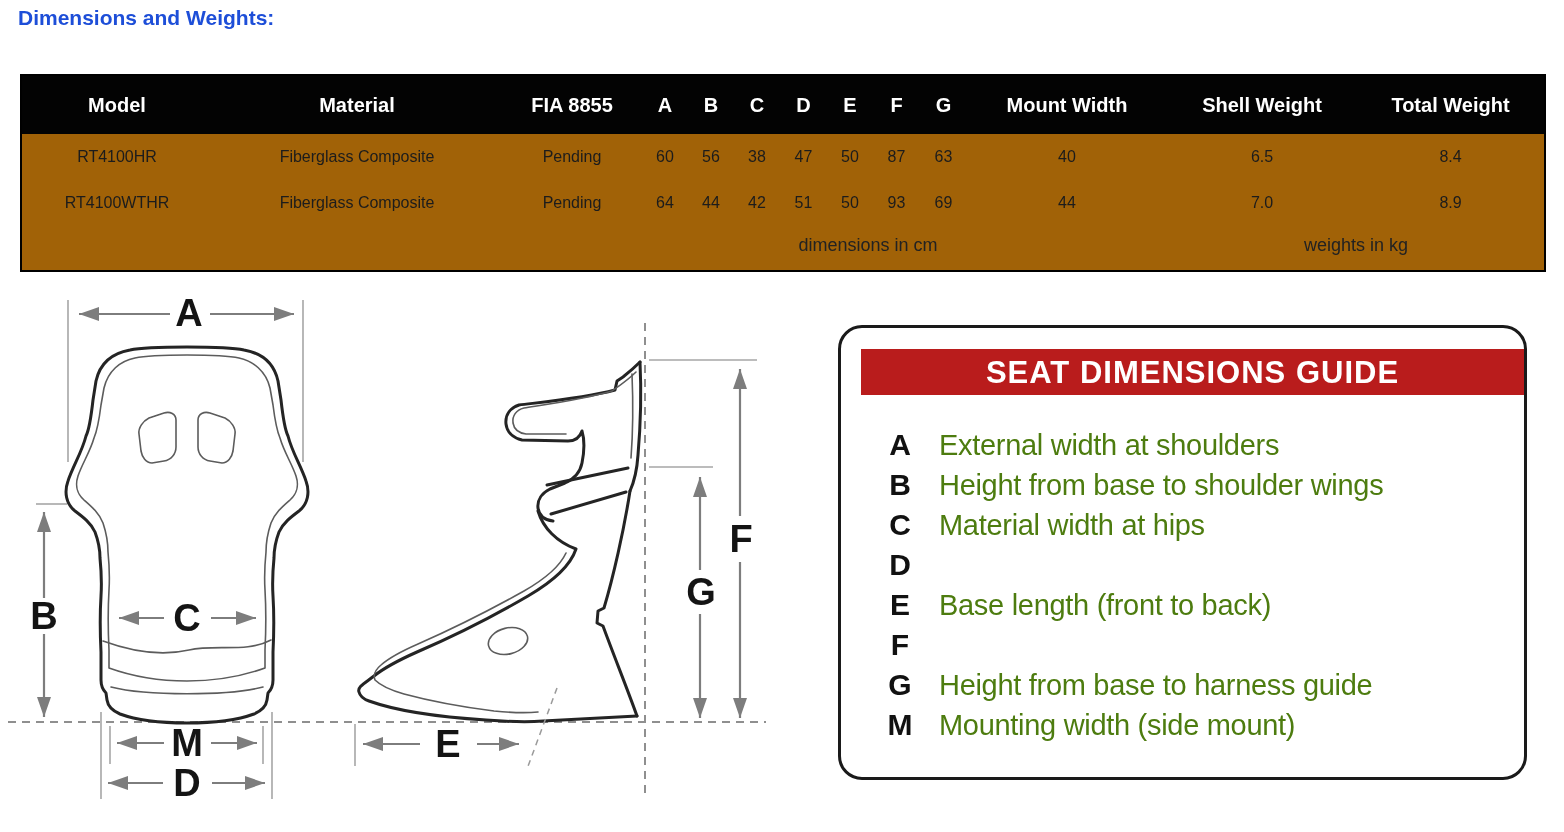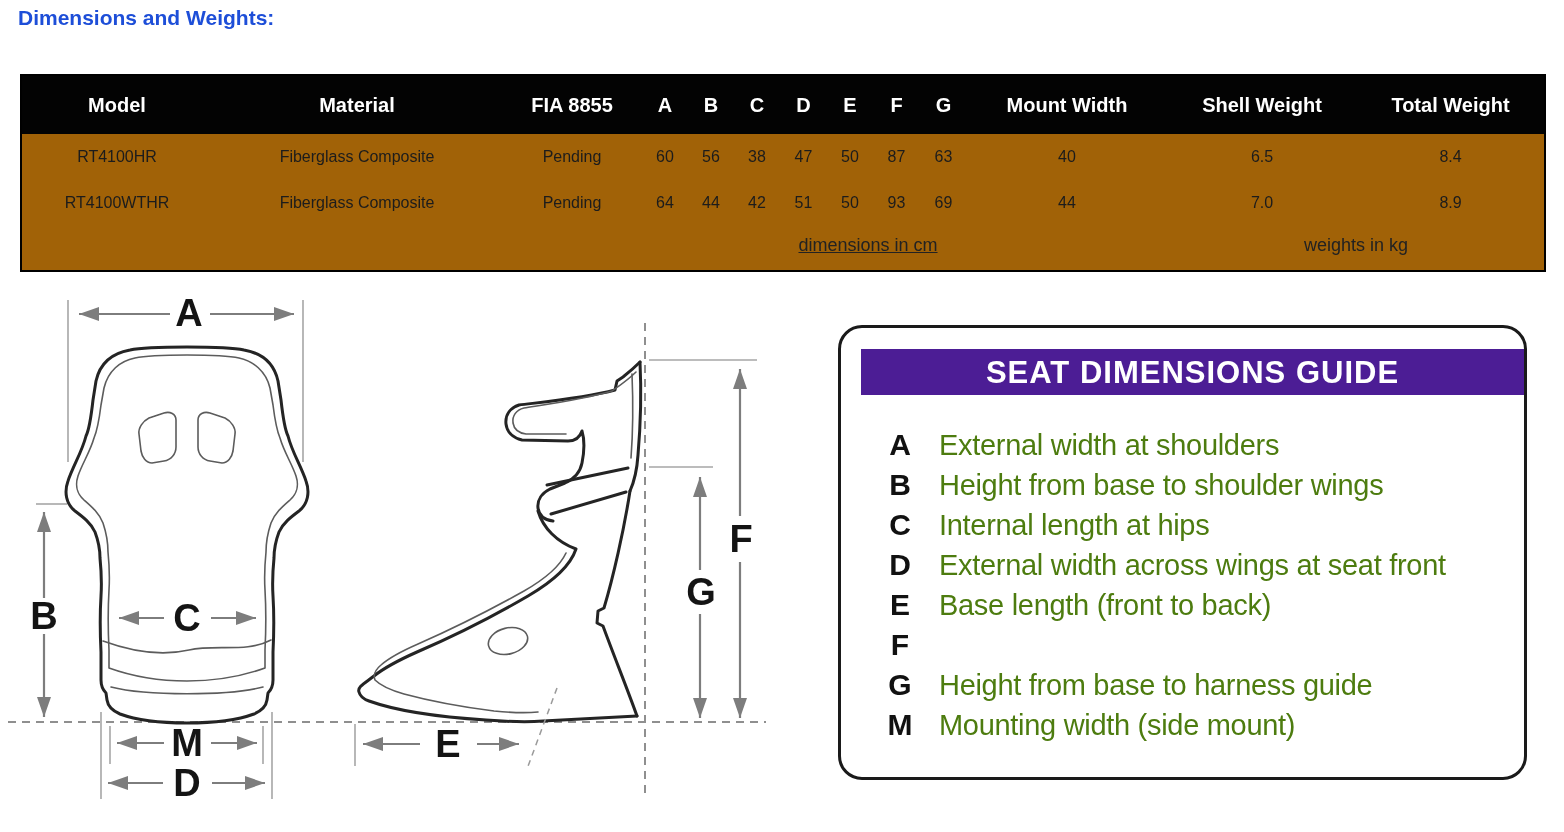--- a/index.html
+++ b/index.html
@@ -16,29 +16,29 @@
   }
   .t-grid{
     display:grid;
     grid-template-columns:190px 290px 140px 46px 46px 46px 47px 46px 47px 47px 200px 190px 187px;
     align-items:center;text-align:center;
   }
   .t-header{height:58px;background:#030303;color:#fff;font-weight:700;font-size:20px;}
   .t-row{height:46px;font-size:16px;color:#1c1c1c;}
   .t-foot{position:relative;height:44px;font-size:18px;color:#222;}
   .t-note{position:absolute;top:9px;transform:translateX(-50%);white-space:nowrap;}
-  .note-dim{left:846px;text-decoration:underline;}
+  .note-dim{left:846px;}
   .note-wt{left:1334px;}
   
   .guide{
     position:absolute;left:838px;top:325px;width:689px;height:455px;box-sizing:border-box;
     border:3px solid #1a1a1a;border-radius:24px;background:#fff;
   }
   .guide-bar{
-    position:absolute;top:21px;left:0;right:0;height:46px;background:#4c1d95;color:#fff;
+    position:absolute;top:21px;left:0;right:0;height:46px;background:#b91c1c;color:#fff;
     font-weight:700;font-size:31px;letter-spacing:1px;text-align:center;line-height:47px;
     white-space:nowrap;
     margin-left:20px;
   }
   .guide-list{position:absolute;top:97px;left:0;right:0;}
   .g-row{position:relative;height:40px;line-height:40px;white-space:nowrap;}
   .g-key{position:absolute;left:28px;width:62px;text-align:center;font-weight:700;font-size:30px;color:#111;}
   .g-desc{position:absolute;left:98px;font-size:29px;color:#4d7c0f;letter-spacing:-0.3px;}
   
   .diagram{position:absolute;left:0;top:290px;}
@@ -237,25 +237,24 @@
       <div class="g-row">
         <span class="g-key">A</span>
         <span class="g-desc">External width at shoulders</span>
       </div>
       <div class="g-row">
         <span class="g-key">B</span>
         <span class="g-desc">Height from base to shoulder wings</span>
       </div>
       <div class="g-row">
         <span class="g-key">C</span>
-        <span class="g-desc">Internal length at hips</span>
+        <span class="g-desc">Material width at hips</span>
       </div>
       <div class="g-row">
         <span class="g-key">D</span>
-        <span class="g-desc">External width across wings at seat front</span>
       </div>
       <div class="g-row">
         <span class="g-key">E</span>
         <span class="g-desc">Base length (front to back)</span>
       </div>
       <div class="g-row">
         <span class="g-key">F</span>
       </div>
       <div class="g-row">
         <span class="g-key">G</span>

